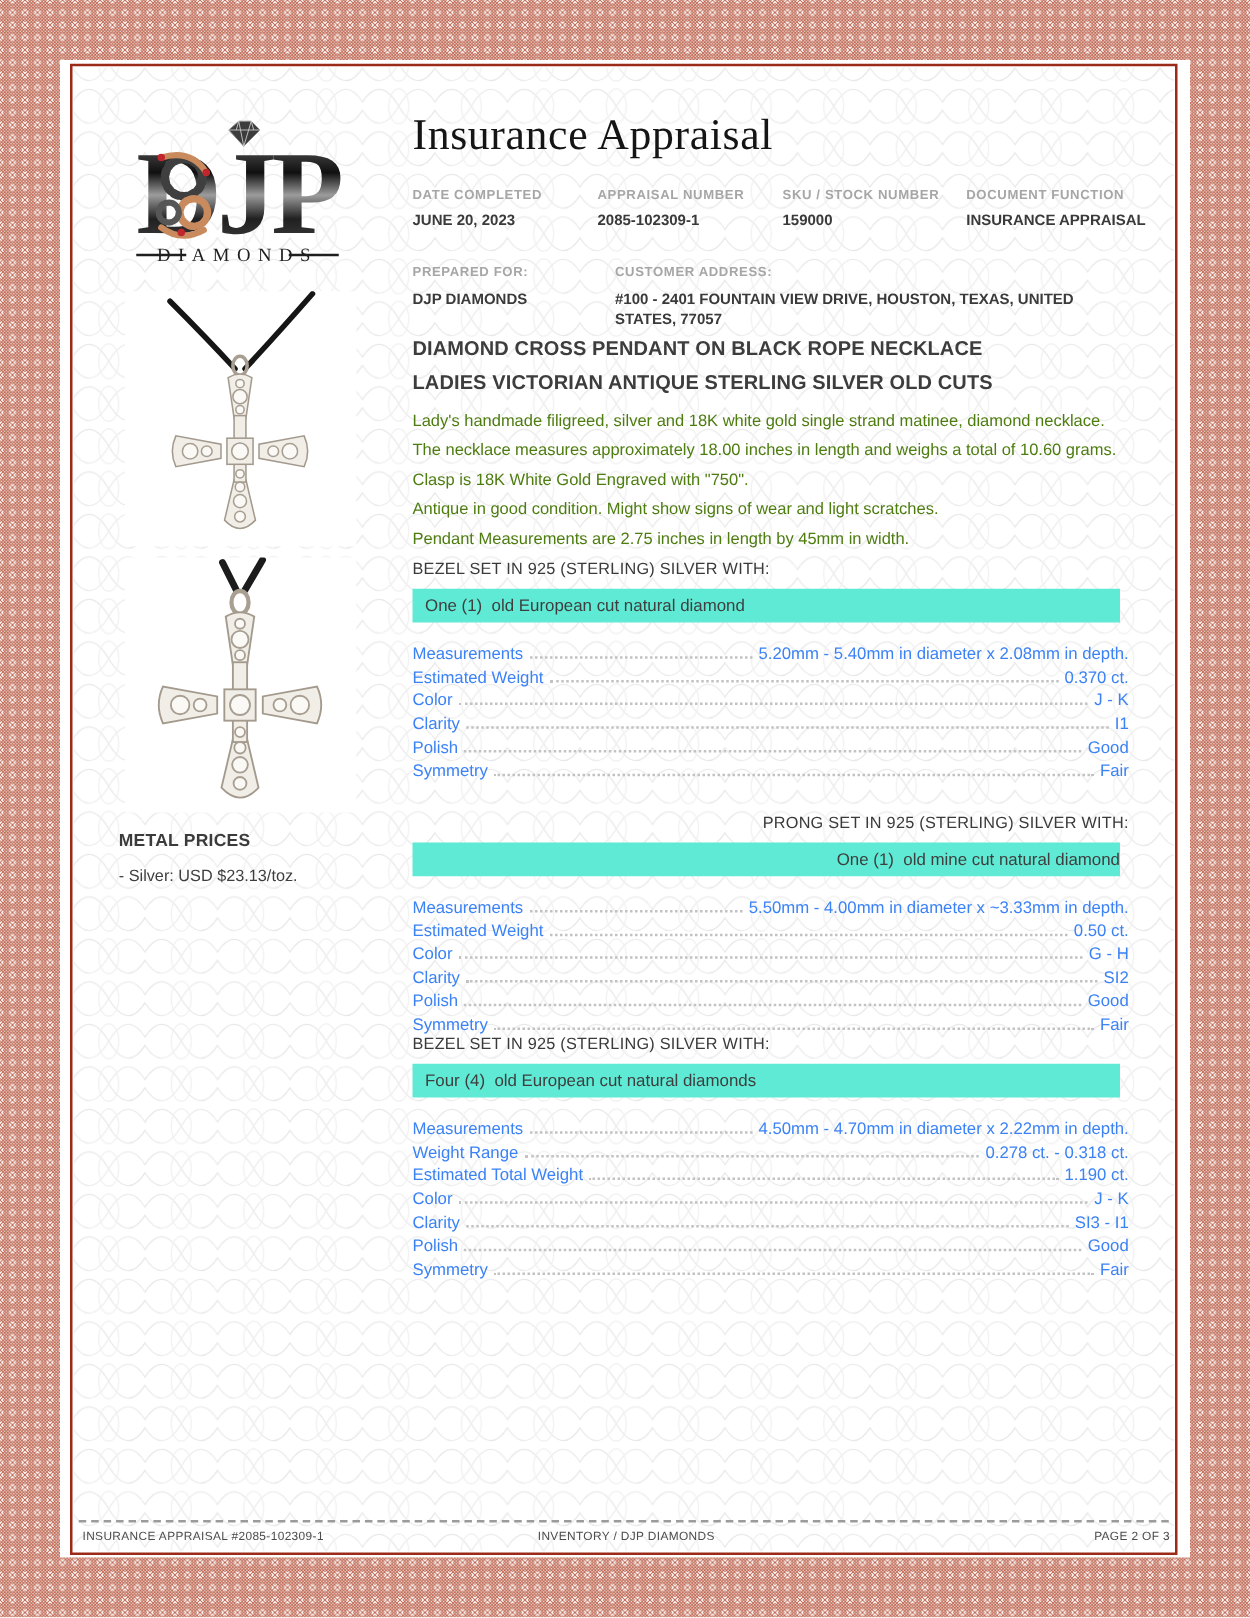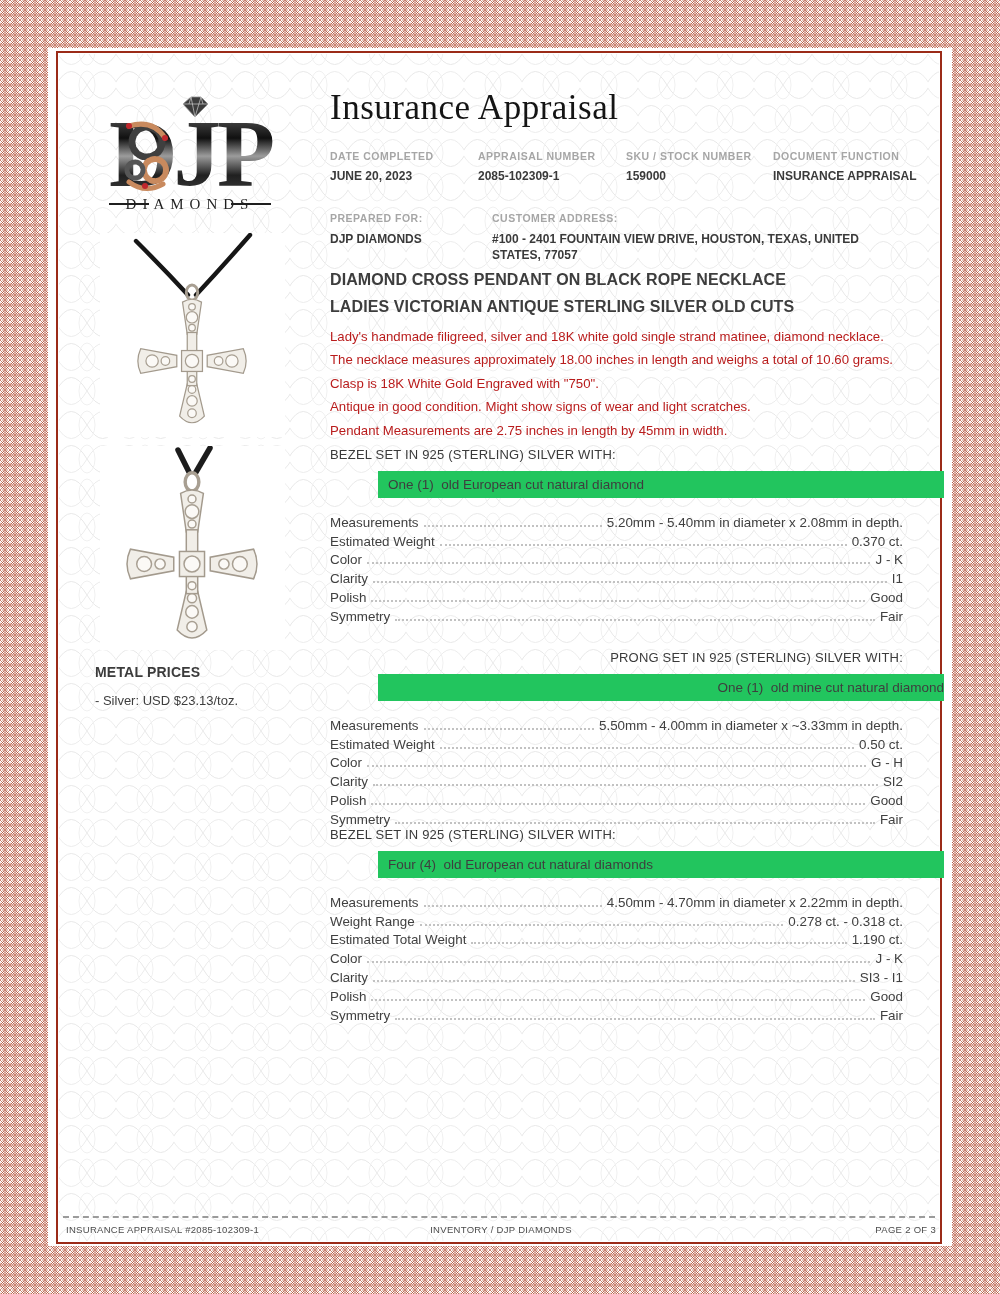--- a/index.html
+++ b/index.html
@@ -13,30 +13,30 @@
   .meta-row{position:absolute;left:330px;top:150px;width:612px;display:grid;
             grid-template-columns:148px 148px 147px 169px;}
   .meta-label{font-size:10.5px;letter-spacing:.5px;color:#a6a6a6;font-weight:bold;white-space:nowrap;}
   .meta-value{font-size:12px;font-weight:bold;color:#3a3a3a;margin-top:7px;white-space:nowrap;}
   .meta-row2{position:absolute;left:330px;top:212px;width:573px;display:grid;grid-template-columns:162px 411px;}
   .meta-row2 .meta-value{white-space:normal;line-height:16px;}
 
   
   .item-title{position:absolute;left:330px;top:266px;width:580px;font-size:16px;font-weight:bold;
               color:#3d3d3d;line-height:27px;letter-spacing:.1px;}
-  .item-desc{position:absolute;left:330px;top:325px;width:580px;font-size:13.2px;color:#b91c1c;line-height:23.4px;}
+  .item-desc{position:absolute;left:330px;top:325px;width:580px;font-size:13.2px;color:#4d7c0f;line-height:23.4px;}
   .item-desc div{white-space:nowrap;}
 
   
   .section{position:absolute;left:330px;width:573px;}
   .sec-heading{font-size:13px;font-weight:normal;color:#3a3a3a;letter-spacing:.2px;}
-  .stone-line{margin-top:9px;width:556px;height:27px;line-height:27px;background:#22c55e;
-              font-size:13.5px;color:#3e3e3e;padding-left:10px;white-space:pre;margin-left:48px;}
+  .stone-line{margin-top:9px;width:556px;height:27px;line-height:27px;background:#5eead4;
+              font-size:13.5px;color:#3e3e3e;padding-left:10px;white-space:pre;}
   .rows{margin-top:13px;}
-  .row{display:flex;align-items:flex-end;height:18.8px;font-size:13.4px;color:#404040;}
+  .row{display:flex;align-items:flex-end;height:18.8px;font-size:13.4px;color:#3b82f6;}
   .row .lab{white-space:nowrap;line-height:15px;}
   .row .val{white-space:nowrap;line-height:15px;}
   .leader{flex:1;border-bottom:2px dotted #c2c2c2;margin:0 5px 3px 5px;min-width:20px;}
 
   
   .logo-box{position:absolute;left:95px;top:86px;width:190px;height:128px;}
   .photo{position:absolute;left:100px;width:185px;height:204px;background:#fff;}
   .photo1{top:233px;}
   .photo2{top:446px;}
   .metal{position:absolute;left:95px;top:664px;width:235px;}

